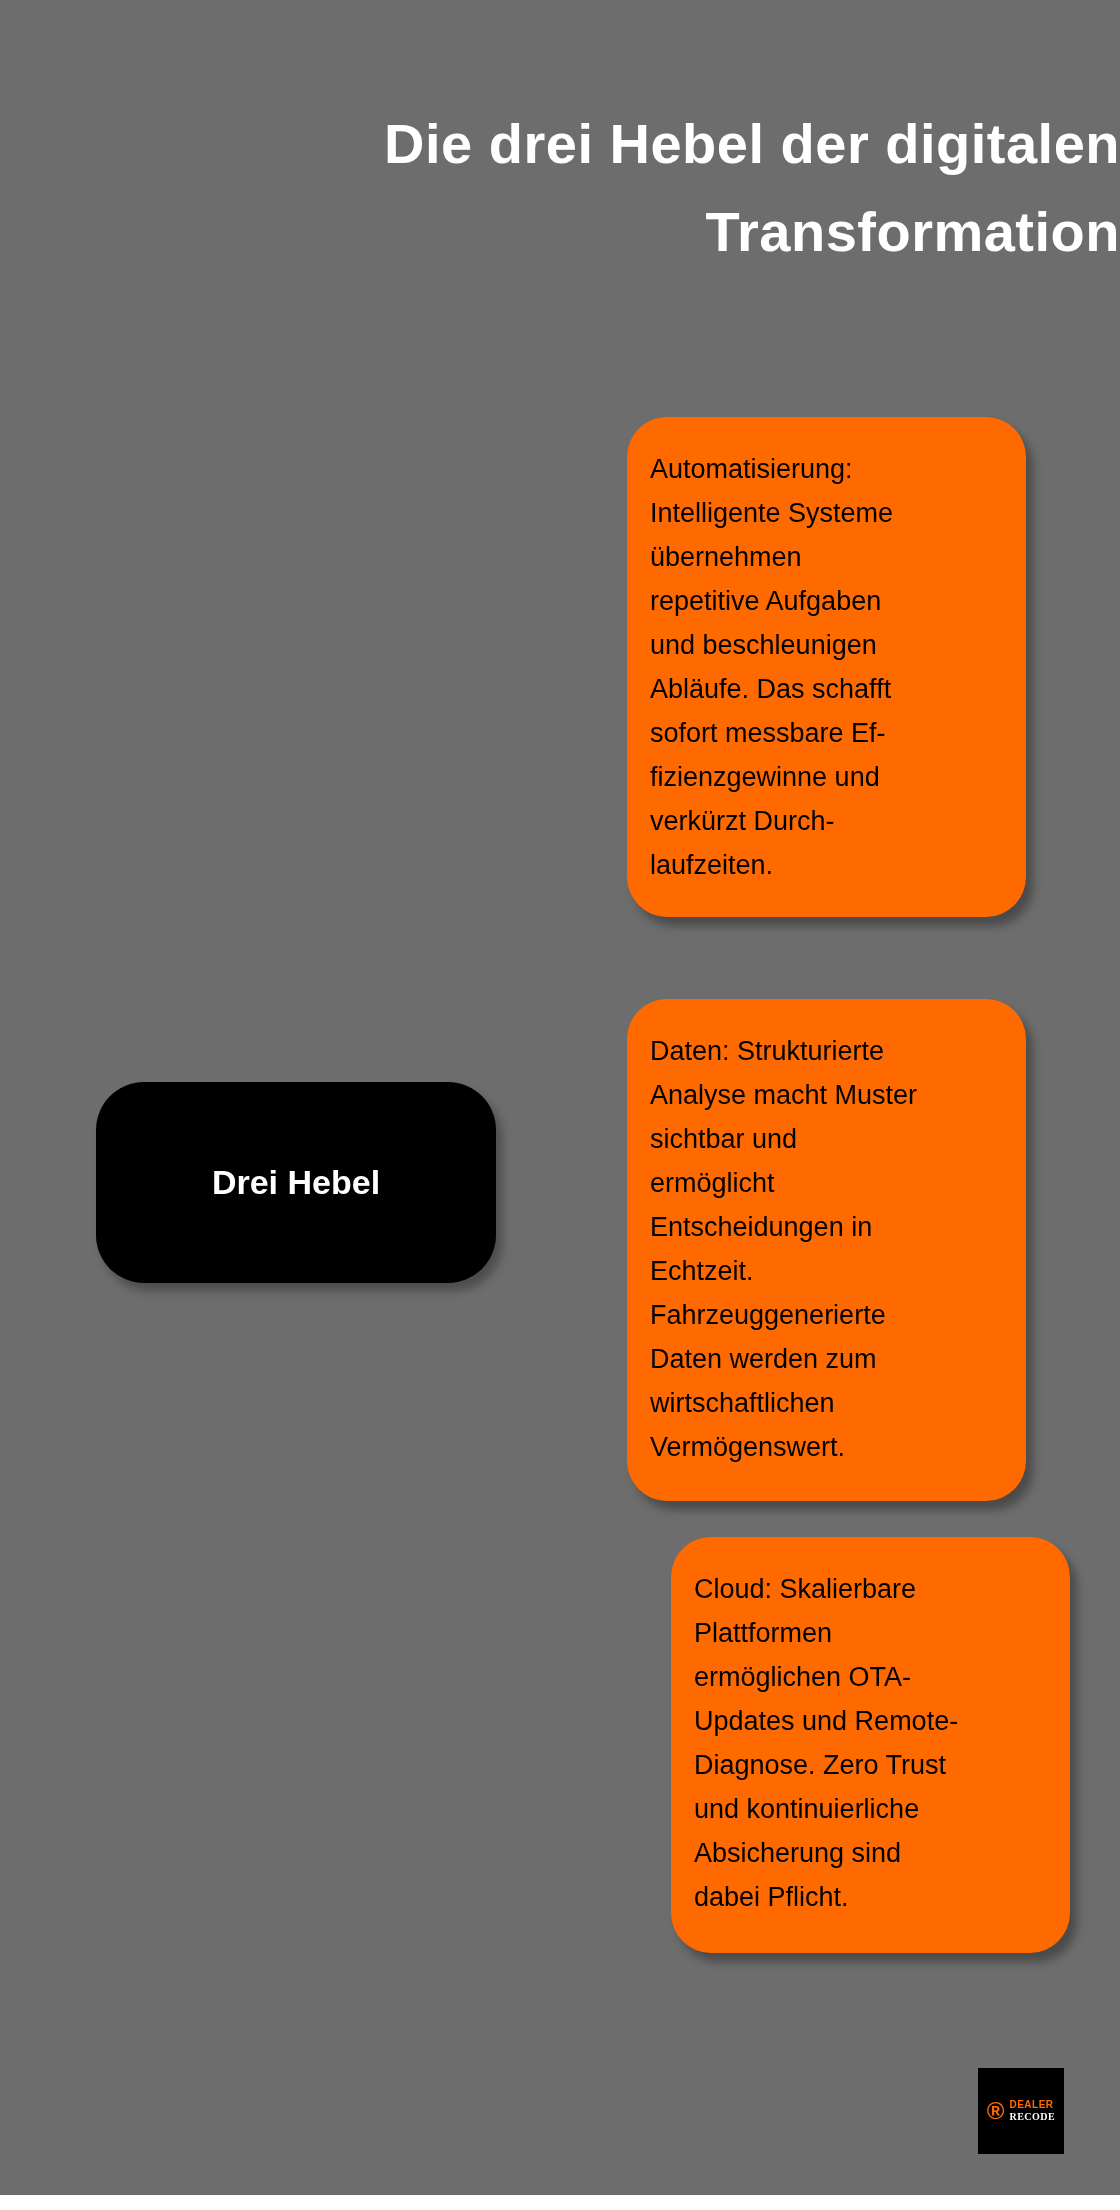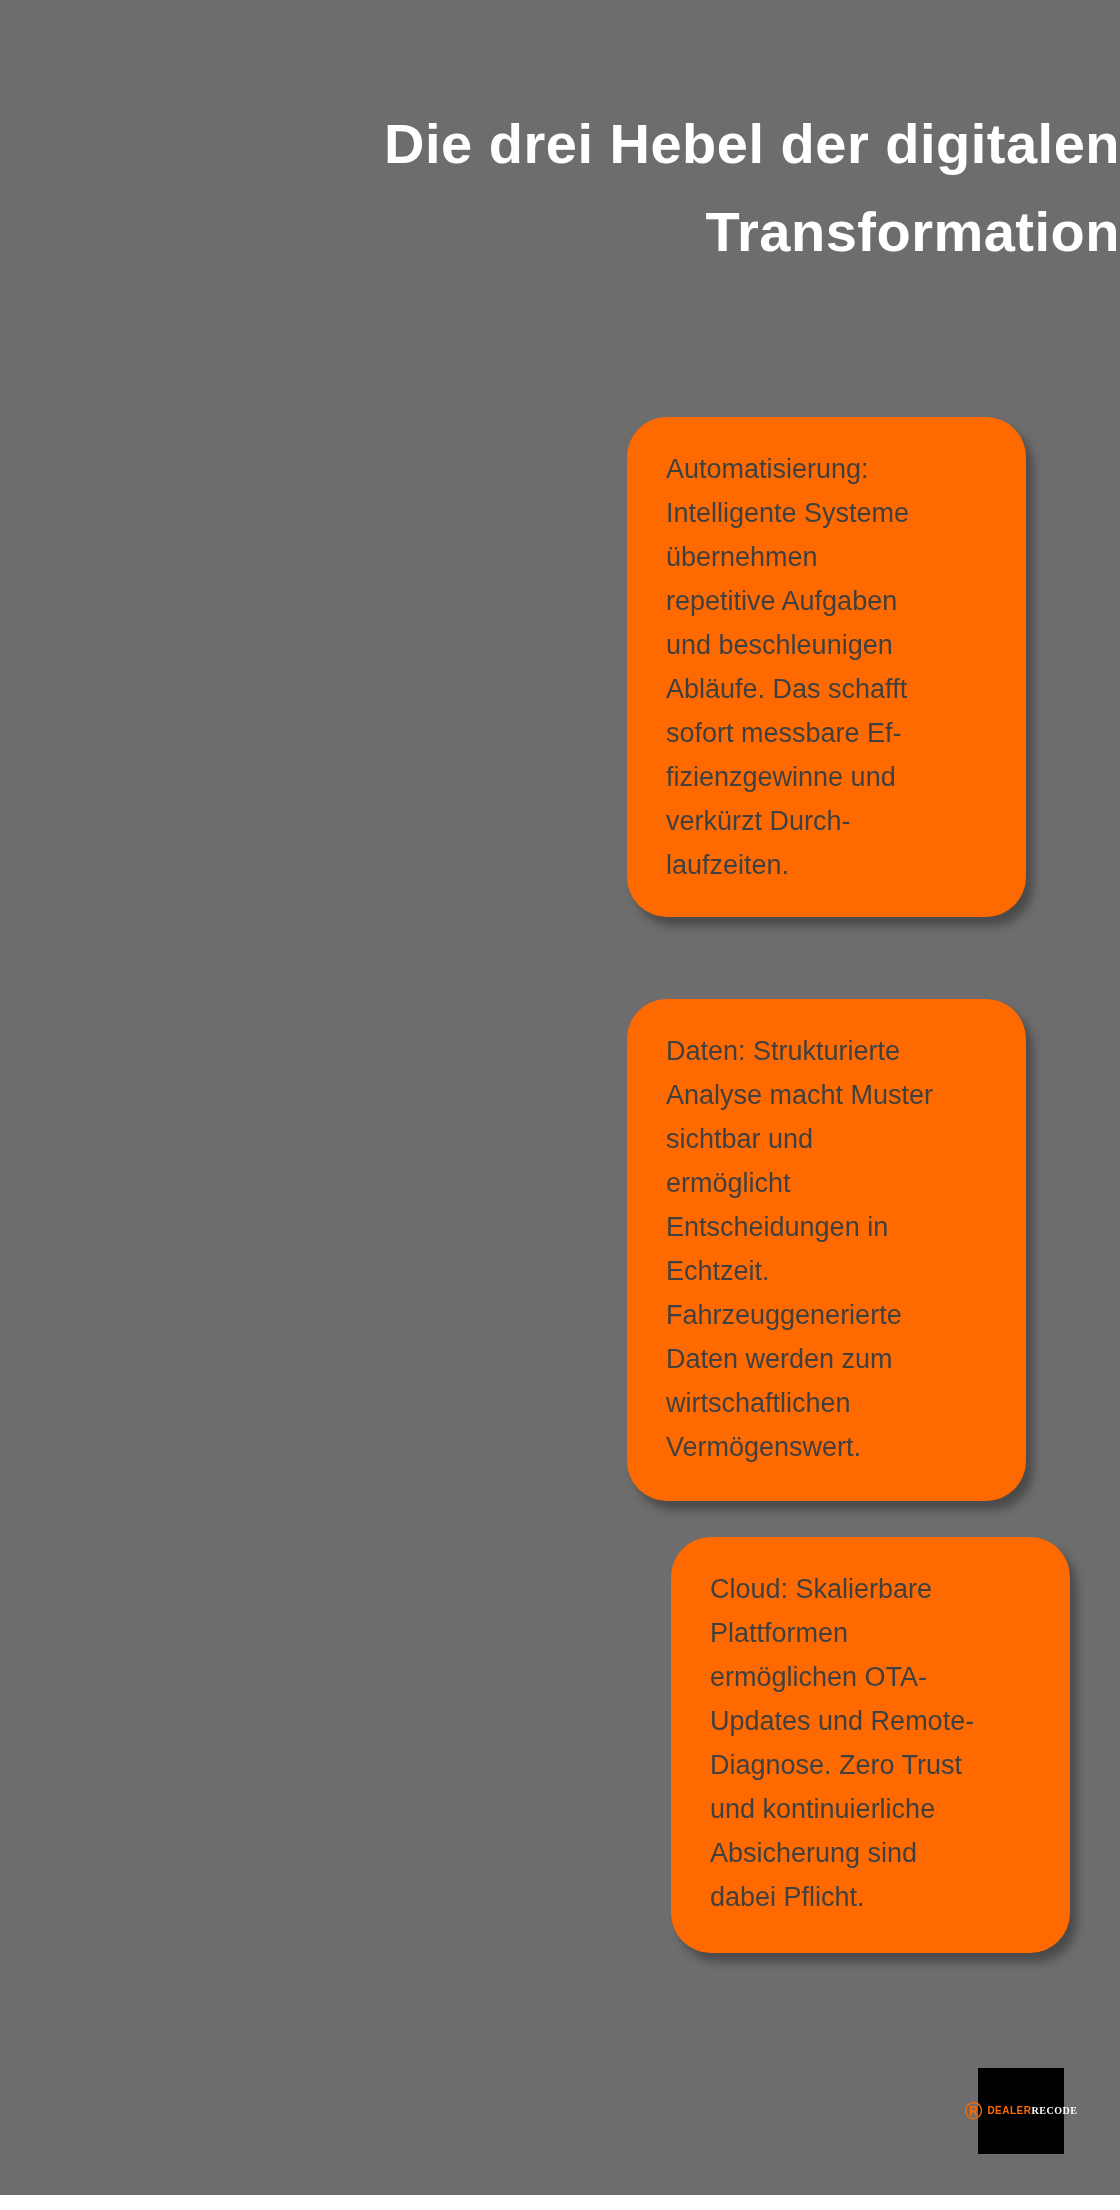--- a/index.html
+++ b/index.html
@@ -46,22 +46,22 @@
     font-size: 34px;
     font-weight: bold;
   }
   .branch-card {
     position: absolute;
     left: 627px;
     width: 399px;
     box-sizing: border-box;
     background: #ff6a00;
     border-radius: 40px;
-    padding: 30px 39px;
-    color: #404040;
+    padding: 30px 23px;
+    color: #000000;
     font-size: 27px;
     line-height: 44px;
     white-space: pre-line;
     box-shadow: 7px 9px 10px rgba(0,0,0,0.32);
   }
   .branch-automatisierung { top: 417px;  height: 500px; }
   .branch-daten           { top: 999px;  height: 502px; }
   .branch-cloud           { top: 1537px; height: 416px; margin-left: 44px; }
 
   .brand-logo {
@@ -77,21 +77,21 @@
     gap: 5px;
   }
   .registered-icon {
     color: #ff6a00;
     font-size: 24px;
     line-height: 24px;
     font-weight: bold;
   }
   .brand-text {
     display: flex;
-    flex-direction: row;
+    flex-direction: column;
     justify-content: center;
   }
   .brand-line-1 {
     color: #ff6a00;
     font-size: 10px;
     font-weight: bold;
     letter-spacing: 0.5px;
     line-height: 12px;
   }
   .brand-line-2 {
@@ -112,20 +112,23 @@
   }
 </style>
 </head>
 <body>
 
 <div class="canvas">
 
   <div class="page-title">Die drei Hebel der digitalen
 Transformation</div>
 
+  <div class="root-node">
+    <span class="root-node-label">Drei Hebel</span>
+  </div>
 
   <div class="branch-card branch-automatisierung">Automatisierung:
 Intelligente Systeme
 übernehmen
 repetitive Aufgaben
 und beschleunigen
 Abläufe. Das schafft
 sofort messbare Ef-
 fizienzgewinne und
 verkürzt Durch-

